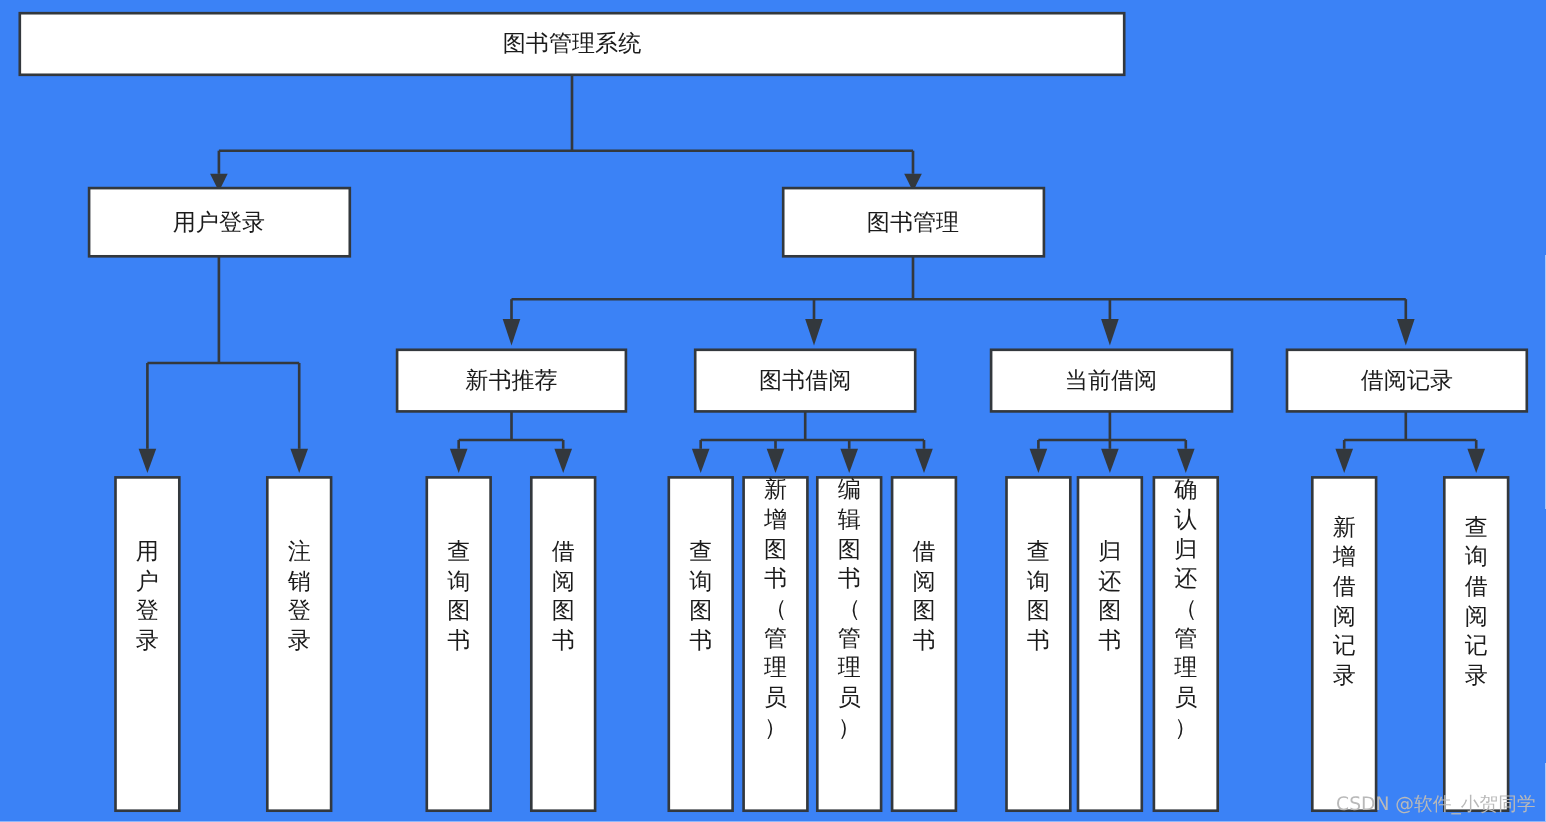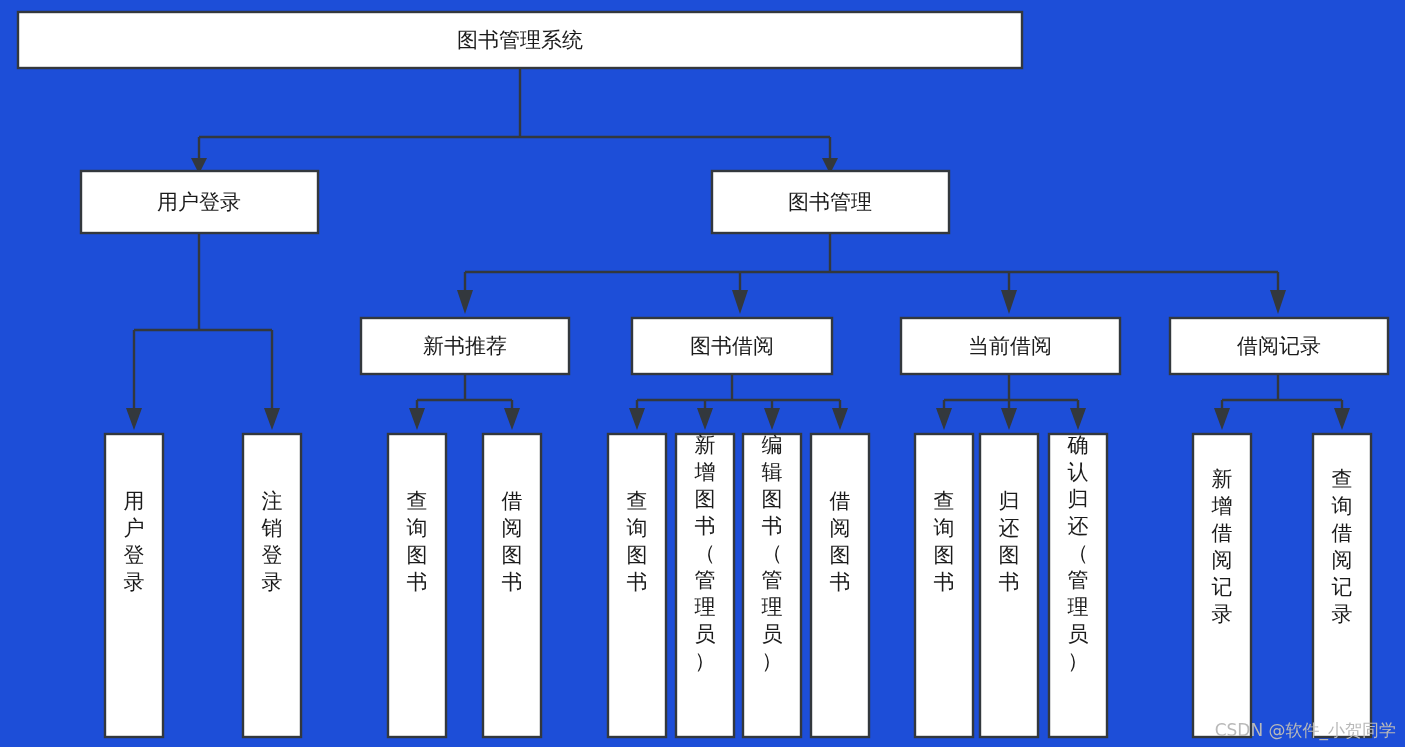--- a/index.html
+++ b/index.html
@@ -8,21 +8,21 @@
     padding: 0;
     background: #ffffff;
   }
   body {
     font-family: "DejaVu Sans", "Liberation Sans", sans-serif;
   }
   #diagram-root {
     position: relative;
     width: 1405px;
     height: 747px;
-    background: #1d4ed8;
+    background: #3b82f6;
     overflow: hidden;
   }
   svg#tree-svg {
     position: absolute;
     top: 0;
     left: 0;
     width: 1405px;
     height: 747px;
     display: block;
   }

